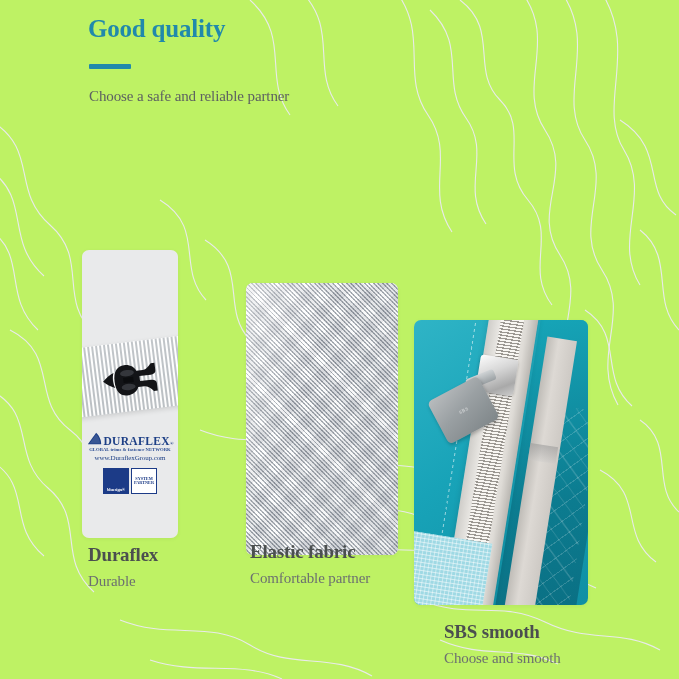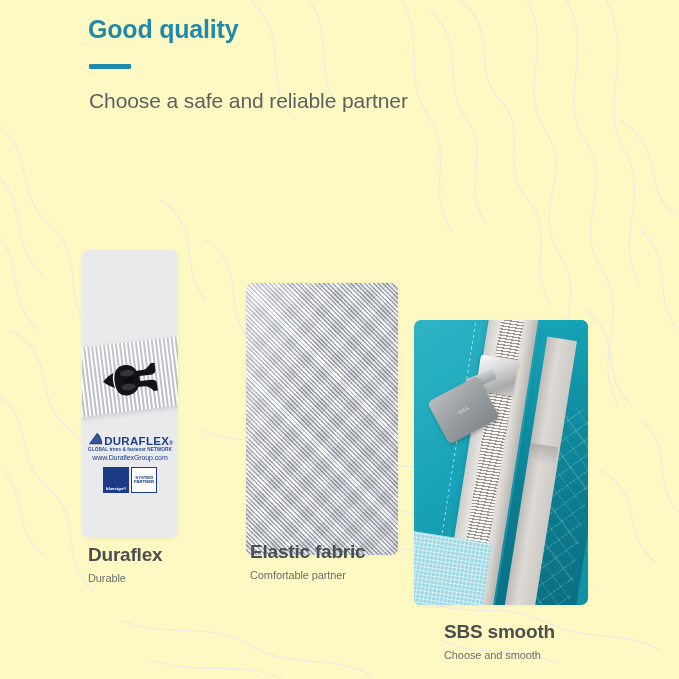--- a/index.html
+++ b/index.html
@@ -11,22 +11,23 @@
     height: 679px;
     font-family: "Liberation Sans", sans-serif;
     background: #f6f6f6;
     overflow: hidden;
   }
 
   #page {
     position: relative;
     width: 679px;
     height: 679px;
-    background: #fef9c3;
+    background: #bef264;
     overflow: hidden;
+    font-family: Liberation Serif, serif;
   }
 
   
   .topo {
     position: absolute;
     inset: 0;
     pointer-events: none;
     z-index: 0;
   }
   .topo svg { display: block; width: 100%; height: 100%; }
@@ -57,21 +58,21 @@
     max-width: 470px;
   }
   .rule {
     width: 42px;
     height: 5px;
     background: #2189ab;
     margin: 20px 0 0 1px;
     border-radius: 1px;
   }
   .subtitle {
-    font-size: 21px;
+    font-size: 15px;
     color: #5d6161;
     margin: 18px 0 0 1px;
     line-height: 1.3;
     letter-spacing: -0.1px;
   }
 
   
   .panel {
     position: absolute;
     border-radius: 7px;
@@ -329,21 +330,21 @@
   .caption { position: absolute; z-index: 4; }
   .cap-title {
     font-size: 19px;
     font-weight: bold;
     color: #4b4f4f;
     line-height: 1.25;
     letter-spacing: -0.2px;
     margin: 0;
   }
   .cap-sub {
-    font-size: 11px;
+    font-size: 15px;
     color: #6c7070;
     margin: 5px 0 0 0;
     line-height: 1.25;
     letter-spacing: -0.1px;
   }
   #caption-1 { left: 88px;  top: 543px; }
   #caption-2 { left: 250px; top: 540px; }
   #caption-3 { left: 444px; top: 620px; }
 </style>
 </head>

